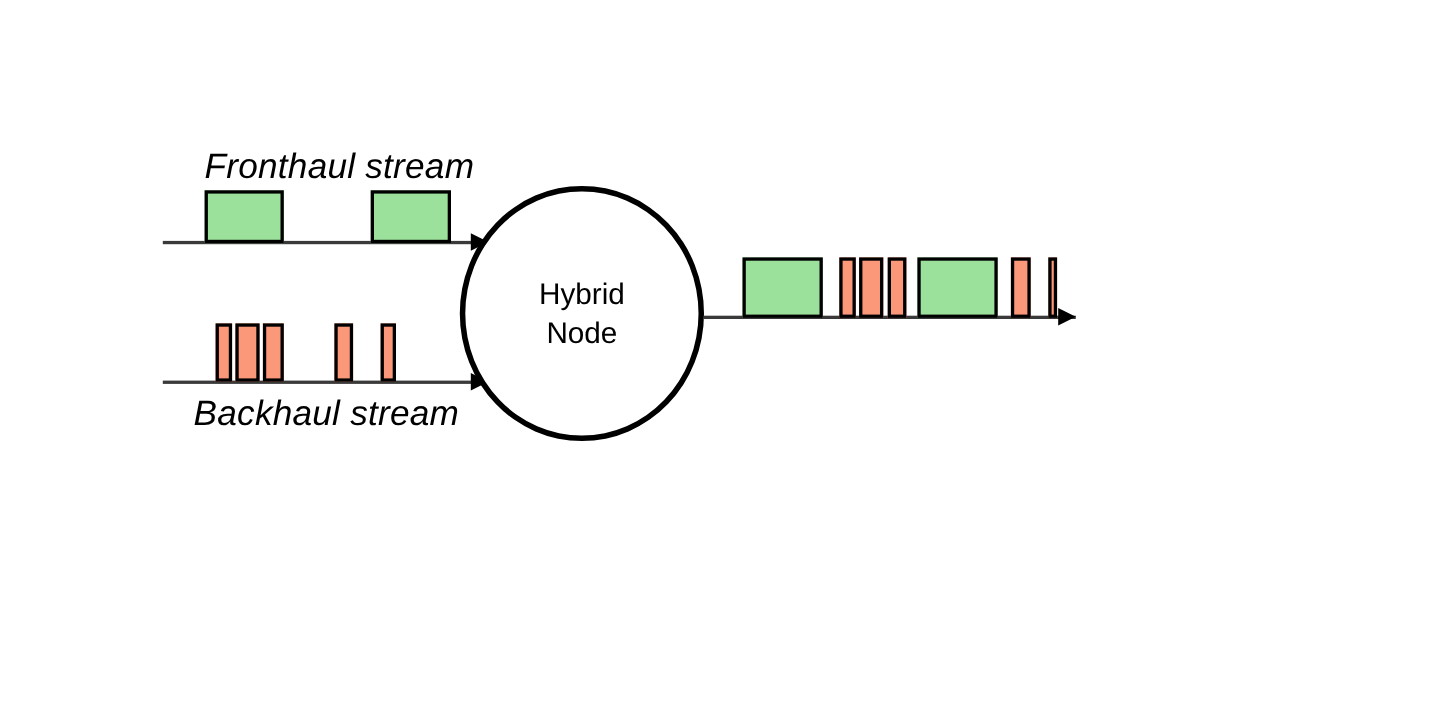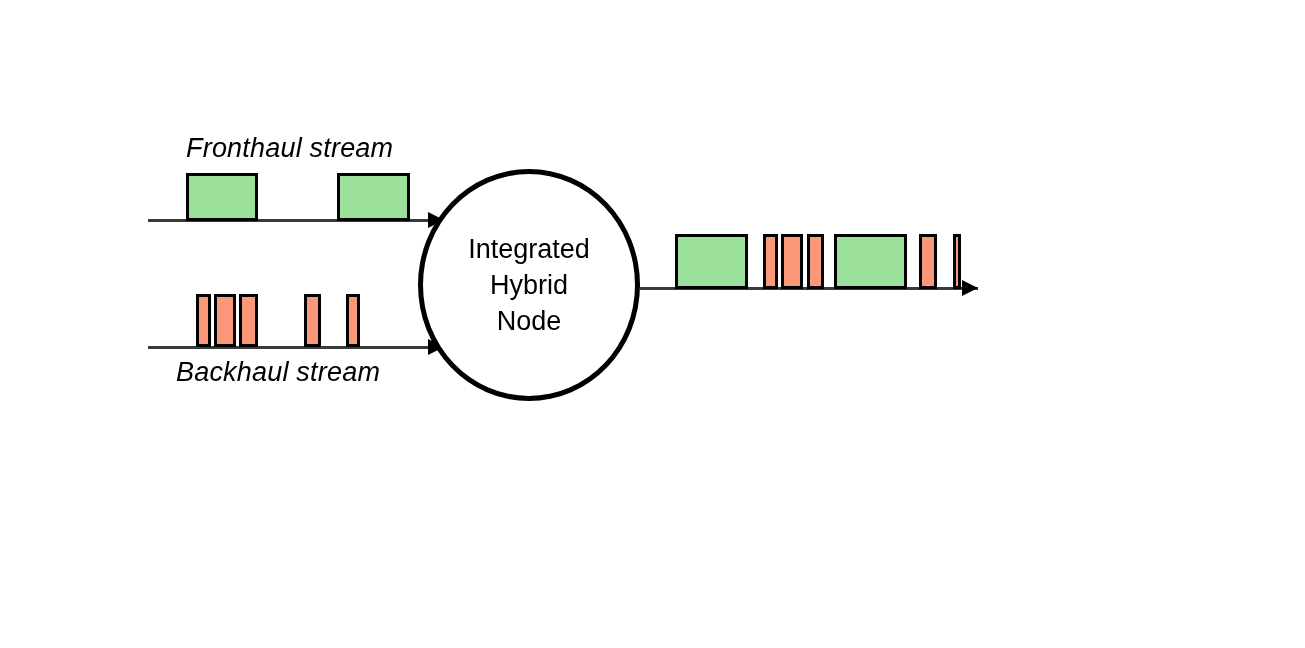--- a/index.html
+++ b/index.html
@@ -11,21 +11,21 @@
     position: relative;
     width: 1305px;
     height: 648px;
     background: #ffffff;
     overflow: hidden;
     font-family: "Liberation Sans", sans-serif;
   }
   .stream-label {
     position: absolute;
     font-style: italic;
-    font-size: 27px;
+    font-size: 32px;
     color: #000000;
     white-space: nowrap;
     letter-spacing: 0.2px;
   }
   #label-fronthaul { left: 186px; top: 133px; }
   #label-backhaul  { left: 176px; top: 357px; }
 
   .axis-line {
     position: absolute;
     height: 3px;
@@ -100,21 +100,20 @@
     <div class="blk orange" style="left:214px; top:294px; width:22px; height:53px;"></div>
     <div class="blk orange" style="left:239px; top:294px; width:19px; height:53px;"></div>
     <div class="blk orange" style="left:304px; top:294px; width:17px; height:53px;"></div>
     <div class="blk orange" style="left:346px; top:294px; width:14px; height:53px;"></div>
 
     <div class="stream-label" id="label-backhaul">Backhaul stream</div>
   </div>
 
   <div id="node-circle"></div>
   <div id="node-label">
-    <span>Integrated</span>
     <span>Hybrid</span>
     <span>Node</span>
   </div>
 
   <div>
     <div class="axis-line" id="output-axis" style="left:640px; top:287px; width:338px;"></div>
 
     <div class="arrow-head" style="left:962px; top:280px;"></div>
 
     <div class="blk green" style="left:675px; top:234px; width:73px; height:55px;"></div>

